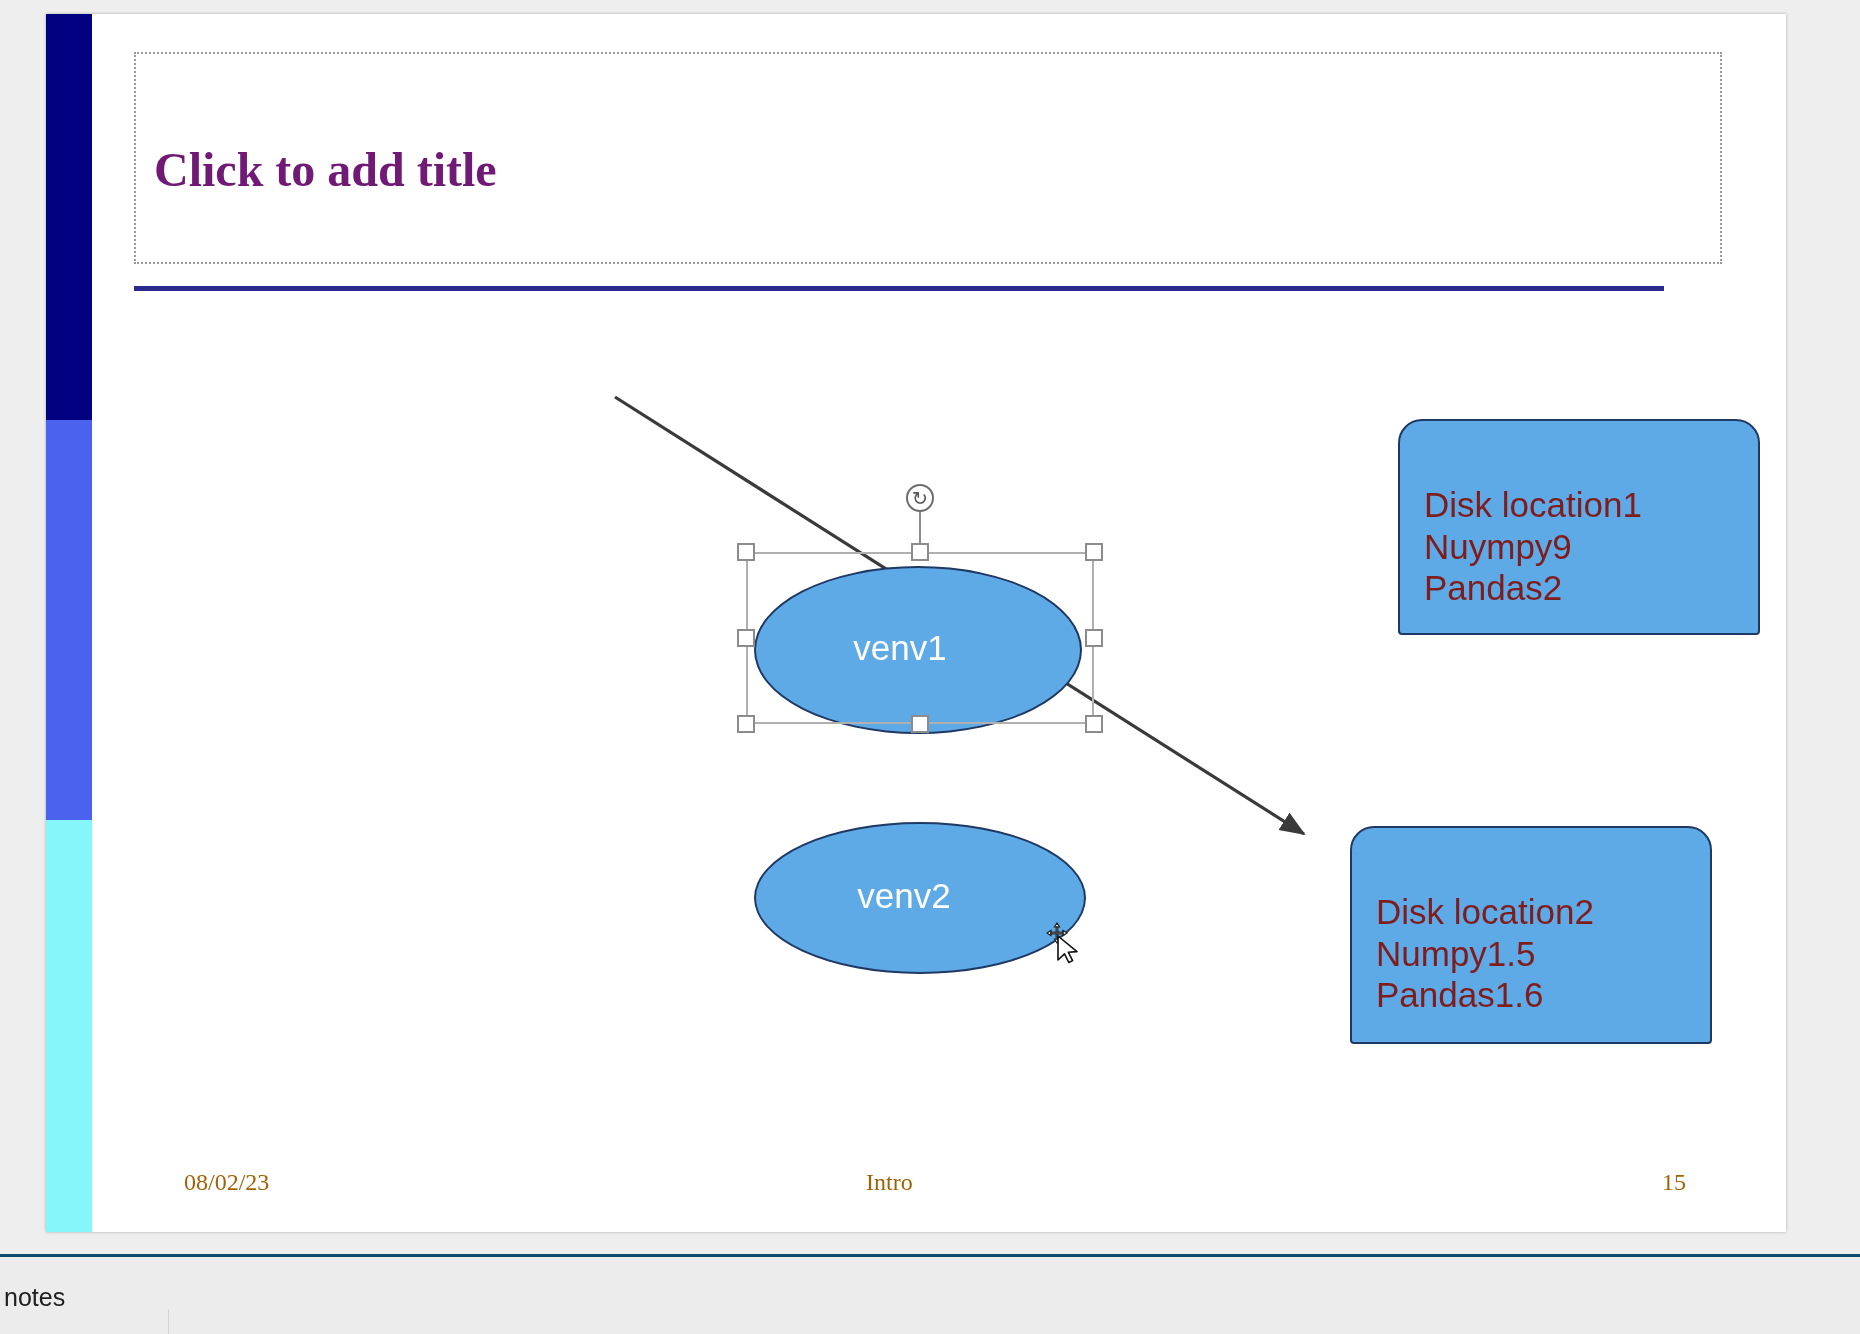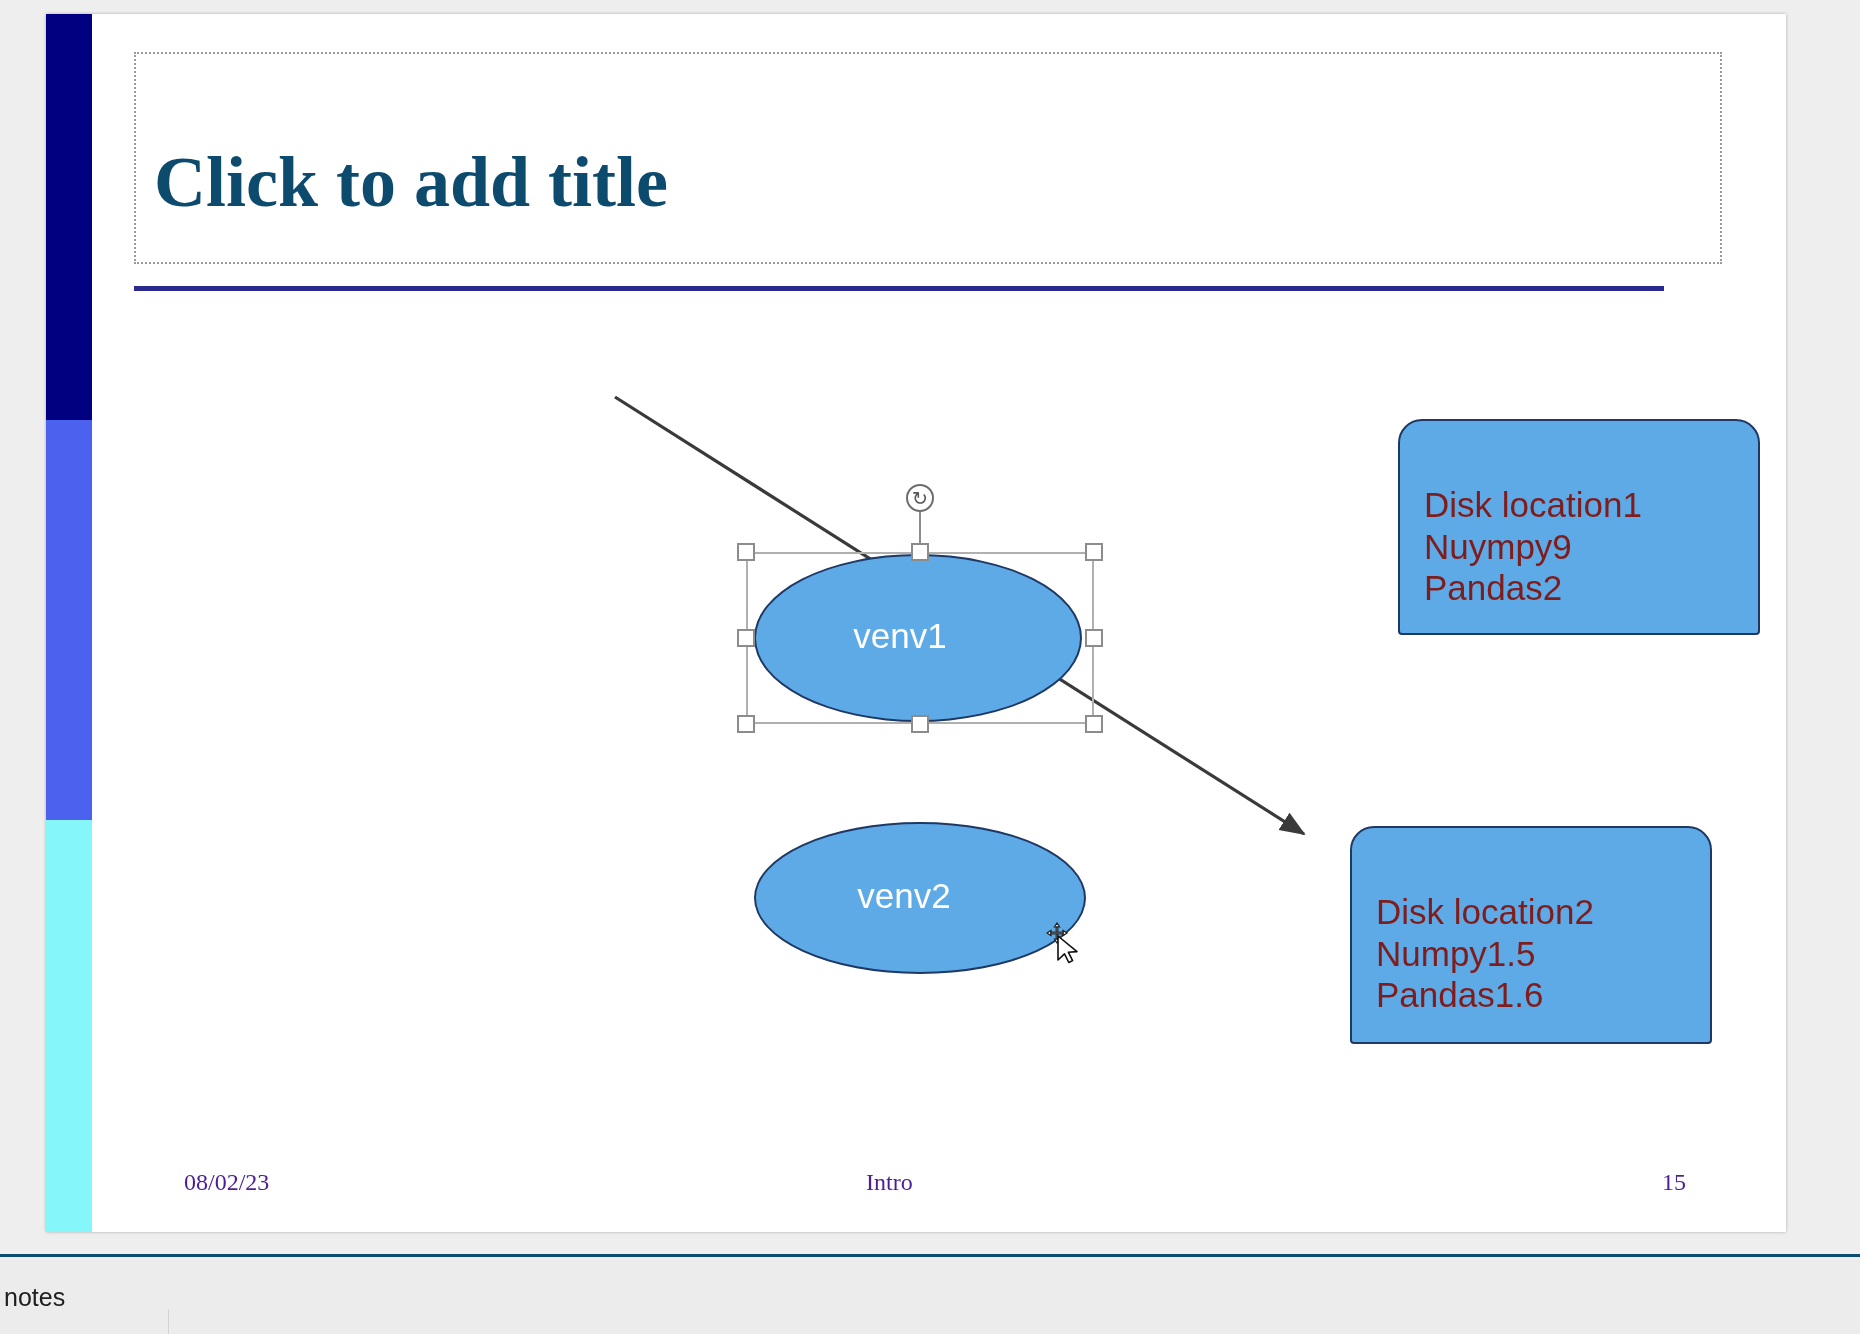--- a/index.html
+++ b/index.html
@@ -56,23 +56,23 @@
     height: 212px;
     border: 2px dotted #9a9a9a;
     box-sizing: border-box;
   }
   #title-text {
     position: absolute;
     left: 18px;
     top: 92px;
     font-family: "Liberation Serif", serif;
     font-weight: bold;
-    font-size: 72px;
+    font-size: 48px;
     line-height: 1;
-    color: #0c4a6e;
+    color: #701a75;
     white-space: nowrap;
   }
   #title-underline {
     position: absolute;
     left: 88px;
     top: 272px;
     width: 1530px;
     height: 5px;
     background: #2a2a8e;
   }
@@ -128,21 +128,21 @@
     border-radius: 50%;
     box-sizing: border-box;
     color: #ffffff;
     font-size: 35px;
     display: flex;
     align-items: center;
     justify-content: center;
   }
   #venv1-ellipse {
     left: 708px;
-    top: 540px;
+    top: 552px;
     width: 328px;
     height: 168px;
     text-align: right;
   }
   #venv1-label { position: relative; left: -18px; top: -2px; }
   #venv2-ellipse {
     left: 708px;
     top: 808px;
     width: 332px;
     height: 152px;
@@ -222,21 +222,21 @@
     position: absolute;
     left: 46px;
     right: 0;
     top: 1155px;
     height: 40px;
   }
   .footer-cell {
     position: absolute;
     font-family: "Liberation Serif", serif;
     font-size: 24px;
-    color: #4c1d95;
+    color: #a16207;
   }
   #footer-date   { left: 92px; }
   #footer-center { left: 774px; }
   #footer-page   { left: 1570px; }
 
   
   #mouse-cursor {
     position: absolute;
     left: 1000px;
     top: 908px;

